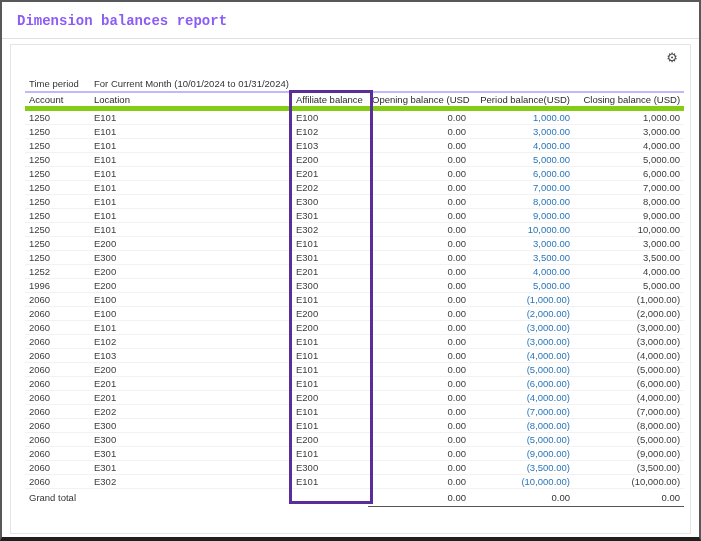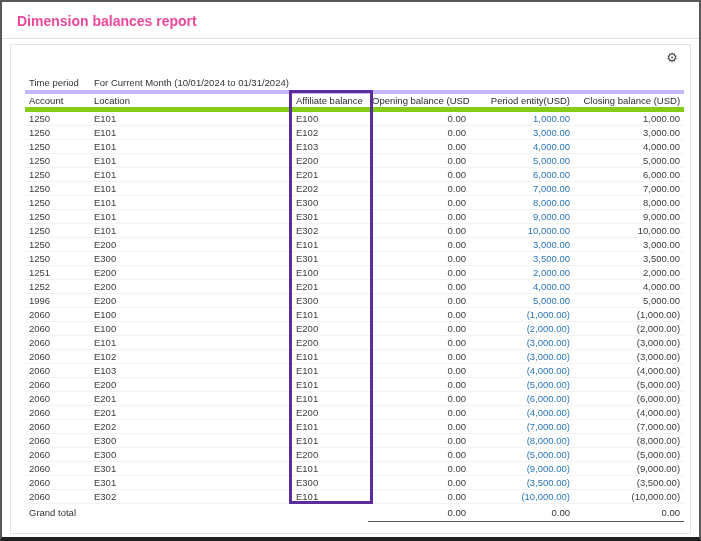--- a/index.html
+++ b/index.html
@@ -14,21 +14,22 @@
     overflow: hidden;
   }
   .page-header {
     padding: 11px 15px 9px 15px;
     border-bottom: 1px solid #e0e0e0;
   }
   .page-title {
     margin: 0;
     font-size: 14px;
     font-weight: bold;
-    color: #ec4899;
+    color: #8b5cf6;
+    font-family: Liberation Mono, monospace;
   }
   .card {
     position: relative;
     margin: 5px 8px 3px 8px;
     height: 490px;
     border: 1px solid #e4e4e4;
     background: #ffffff;
     overflow: hidden;
   }
   .gear {
@@ -58,21 +59,21 @@
     height: 13px;
     line-height: 11px;
     font-weight: 400;
     text-align: left;
     white-space: nowrap;
     overflow: hidden;
   }
   thead tr.tp-row td {
     height: 17px;
     color: #333;
-    border-bottom: 4px solid #c4b5fd;
+    border-bottom: 2px solid #c4b5fd;
   }
   thead tr.head-row th {
     height: 16px;
     color: #2b2b2b;
     border-bottom: 5px solid #84cc16;
   }
   tbody td { border-bottom: 1px solid #f2f2f2; }
   .num { text-align: right; }
   .link { color: #2a76b9; cursor: pointer; }
   tr.gt td {
@@ -117,21 +118,21 @@
       <thead>
         <tr class="tp-row">
           <td>Time period</td>
           <td colspan="5">For Current Month (10/01/2024 to 01/31/2024)</td>
         </tr>
         <tr class="head-row">
           <th>Account</th>
           <th>Location</th>
           <th id="affiliate-th">Affiliate balance</th>
           <th class="num">Opening balance (USD)</th>
-          <th class="num">Period entity(USD)</th>
+          <th class="num">Period balance(USD)</th>
           <th class="num">Closing balance (USD)</th>
         </tr>
       </thead>
       <tbody id="rows">
           <tr>
             <td class="">1250</td>
             <td class="">E101</td>
             <td class="">E100</td>
             <td class="num">0.00</td>
             <td class="num link">1,000.00</td>
@@ -209,28 +210,20 @@
             <td class="num link">3,000.00</td>
             <td class="num">3,000.00</td>
           </tr>
           <tr>
             <td class="">1250</td>
             <td class="">E300</td>
             <td class="">E301</td>
             <td class="num">0.00</td>
             <td class="num link">3,500.00</td>
             <td class="num">3,500.00</td>
-          </tr>
-          <tr>
-            <td class="">1251</td>
-            <td class="">E200</td>
-            <td class="">E100</td>
-            <td class="num">0.00</td>
-            <td class="num link">2,000.00</td>
-            <td class="num">2,000.00</td>
           </tr>
           <tr>
             <td class="">1252</td>
             <td class="">E200</td>
             <td class="">E201</td>
             <td class="num">0.00</td>
             <td class="num link">4,000.00</td>
             <td class="num">4,000.00</td>
           </tr>
           <tr>

